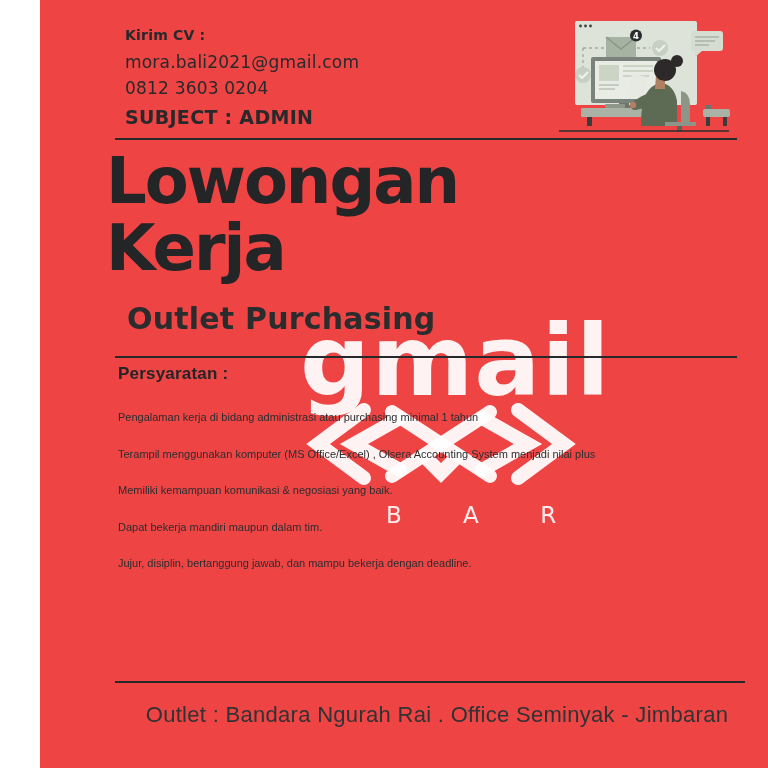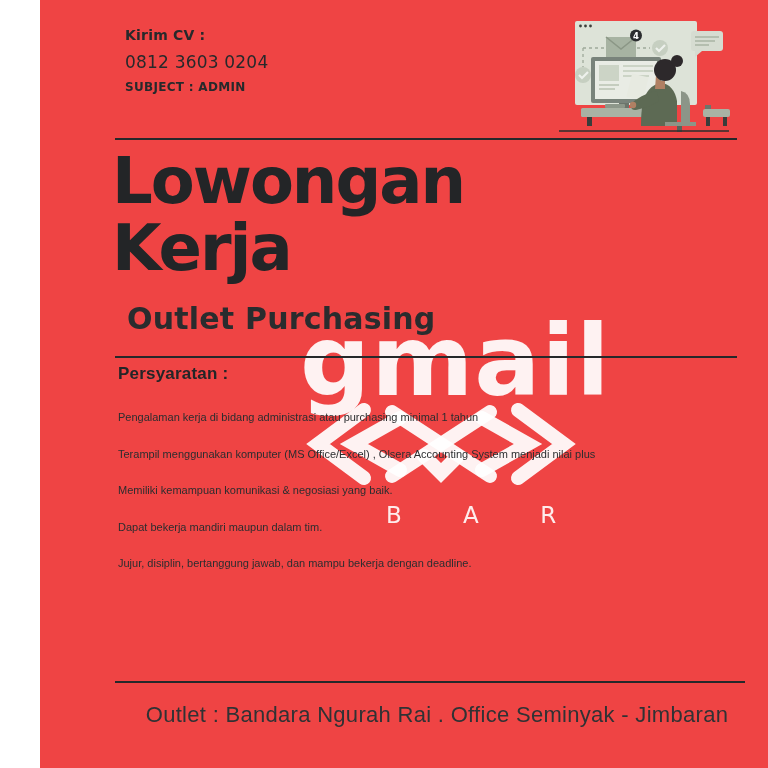--- a/index.html
+++ b/index.html
@@ -9,29 +9,29 @@
     background:#ef4444;
     overflow:hidden;
     font-family:"DejaVu Sans", sans-serif;
     color:#27292b;
     margin-left:40px;
   }
   
   .contact{position:absolute;left:85px;top:27px;z-index:3;}
   .contact .kirim{font-size:14px;font-weight:800;margin:0 0 9px 0;letter-spacing:.2px;}
   .contact .line{font-size:17px;font-weight:500;margin:0 0 6px 0;letter-spacing:.2px;}
-  .contact .subject{font-size:12px;font-weight:600;margin-top:8px;letter-spacing:.3px;}
+  .contact .subject{font-size:19px;font-weight:600;margin-top:8px;letter-spacing:.3px;}
   
   .rule{position:absolute;height:2px;background:#26282a;z-index:2;}
   .rule-1{left:75px;top:138px;width:622px;}
   .rule-2{left:75px;top:356px;width:622px;}
   .rule-3{left:75px;top:681px;width:630px;}
   
   .title{
-    position:absolute;left:72px;top:148px;width:440px;z-index:3;
+    position:absolute;left:66px;top:148px;width:440px;z-index:3;
     font-size:64px;line-height:1.04;font-weight:800;letter-spacing:-2px;
     color:#232527;margin:0;
   }
   .position{
     position:absolute;left:87px;top:301px;z-index:3;
     font-size:30px;font-weight:600;letter-spacing:.2px;color:#2a2c2e;margin:0;
   }
   .wm-word{
     position:absolute;left:260px;top:312px;z-index:1;
     font-size:98px;font-weight:700;line-height:1;letter-spacing:1px;
@@ -64,20 +64,21 @@
   
   .illus{position:absolute;left:513px;top:5px;z-index:3;}
 </style>
 </head>
 <body>
 
 <div class="poster">
 
   <div class="contact">
     <p class="kirim">Kirim CV :</p>
+    <p class="line">mora.bali2021@gmail.com</p>
     <p class="line">0812 3603 0204</p>
     <p class="line subject">SUBJECT : ADMIN</p>
   </div>
 
   <svg class="illus" width="182" height="130" viewBox="0 0 182 130">
 
     <g>
       <rect x="22" y="16" width="122" height="84" rx="2" fill="#dde3d8"></rect>
       <circle cx="27.5" cy="21" r="1.4" fill="#3c403c"></circle>
       <circle cx="32.5" cy="21" r="1.4" fill="#3c403c"></circle>

